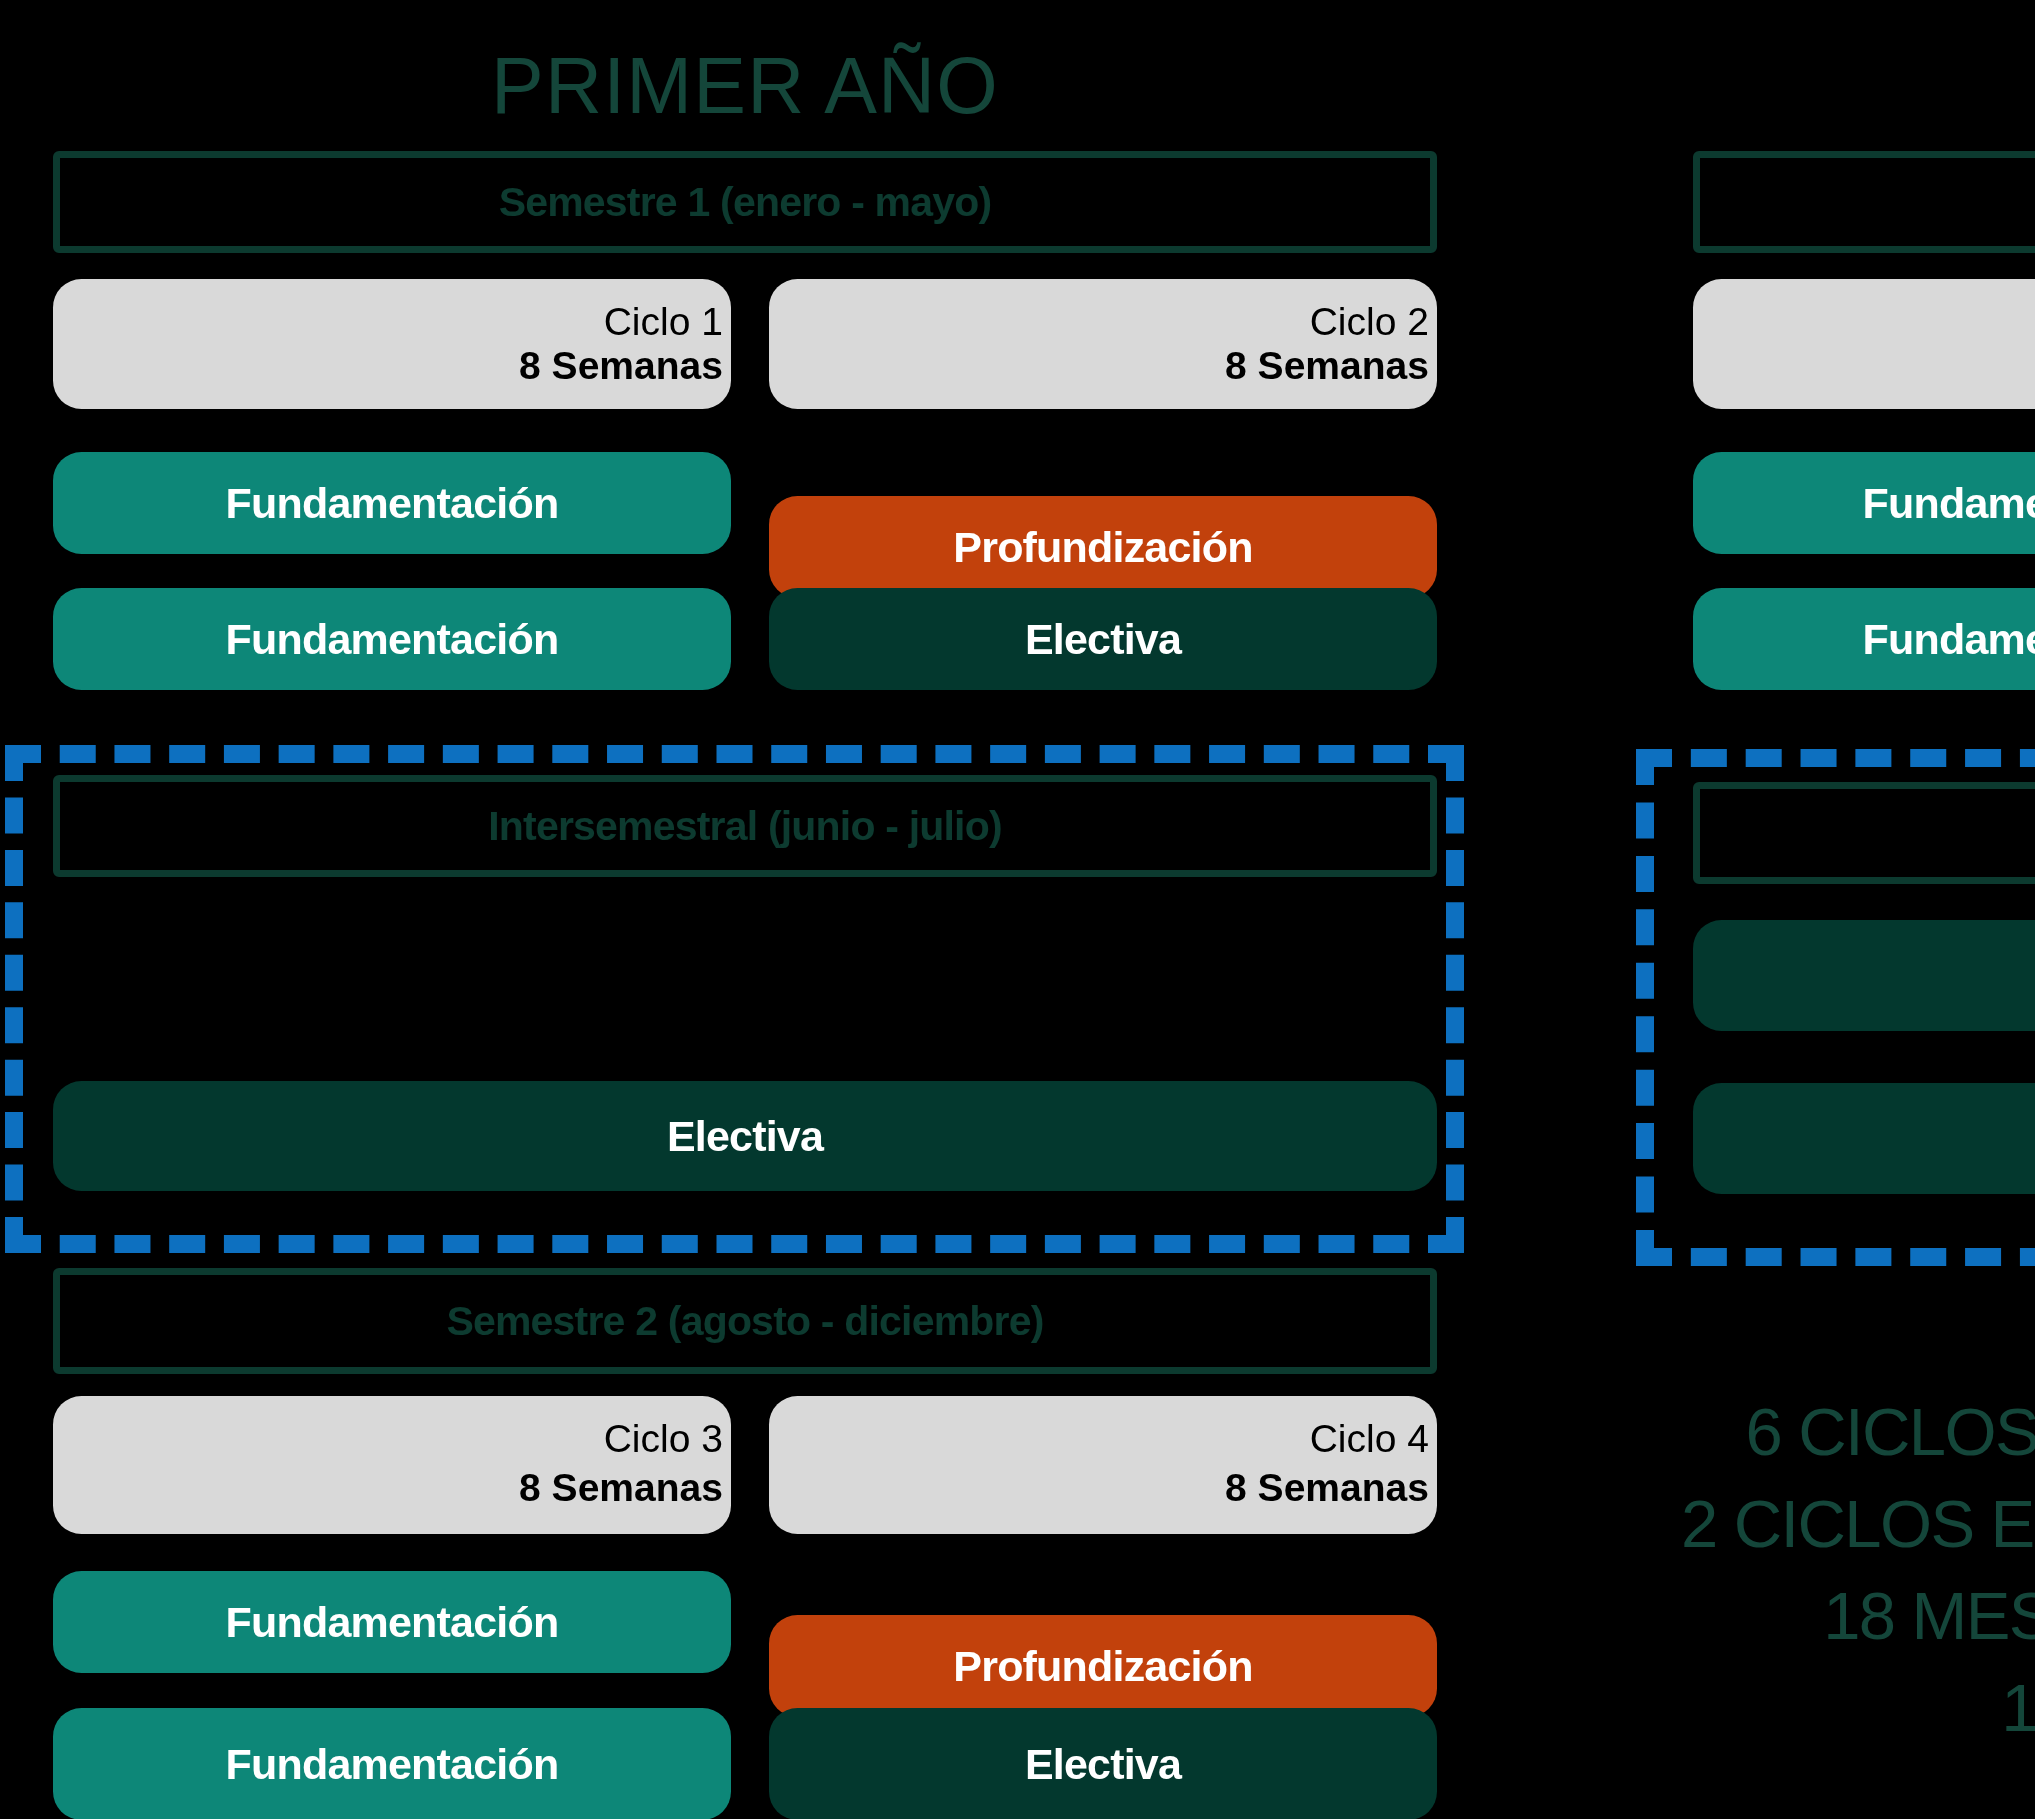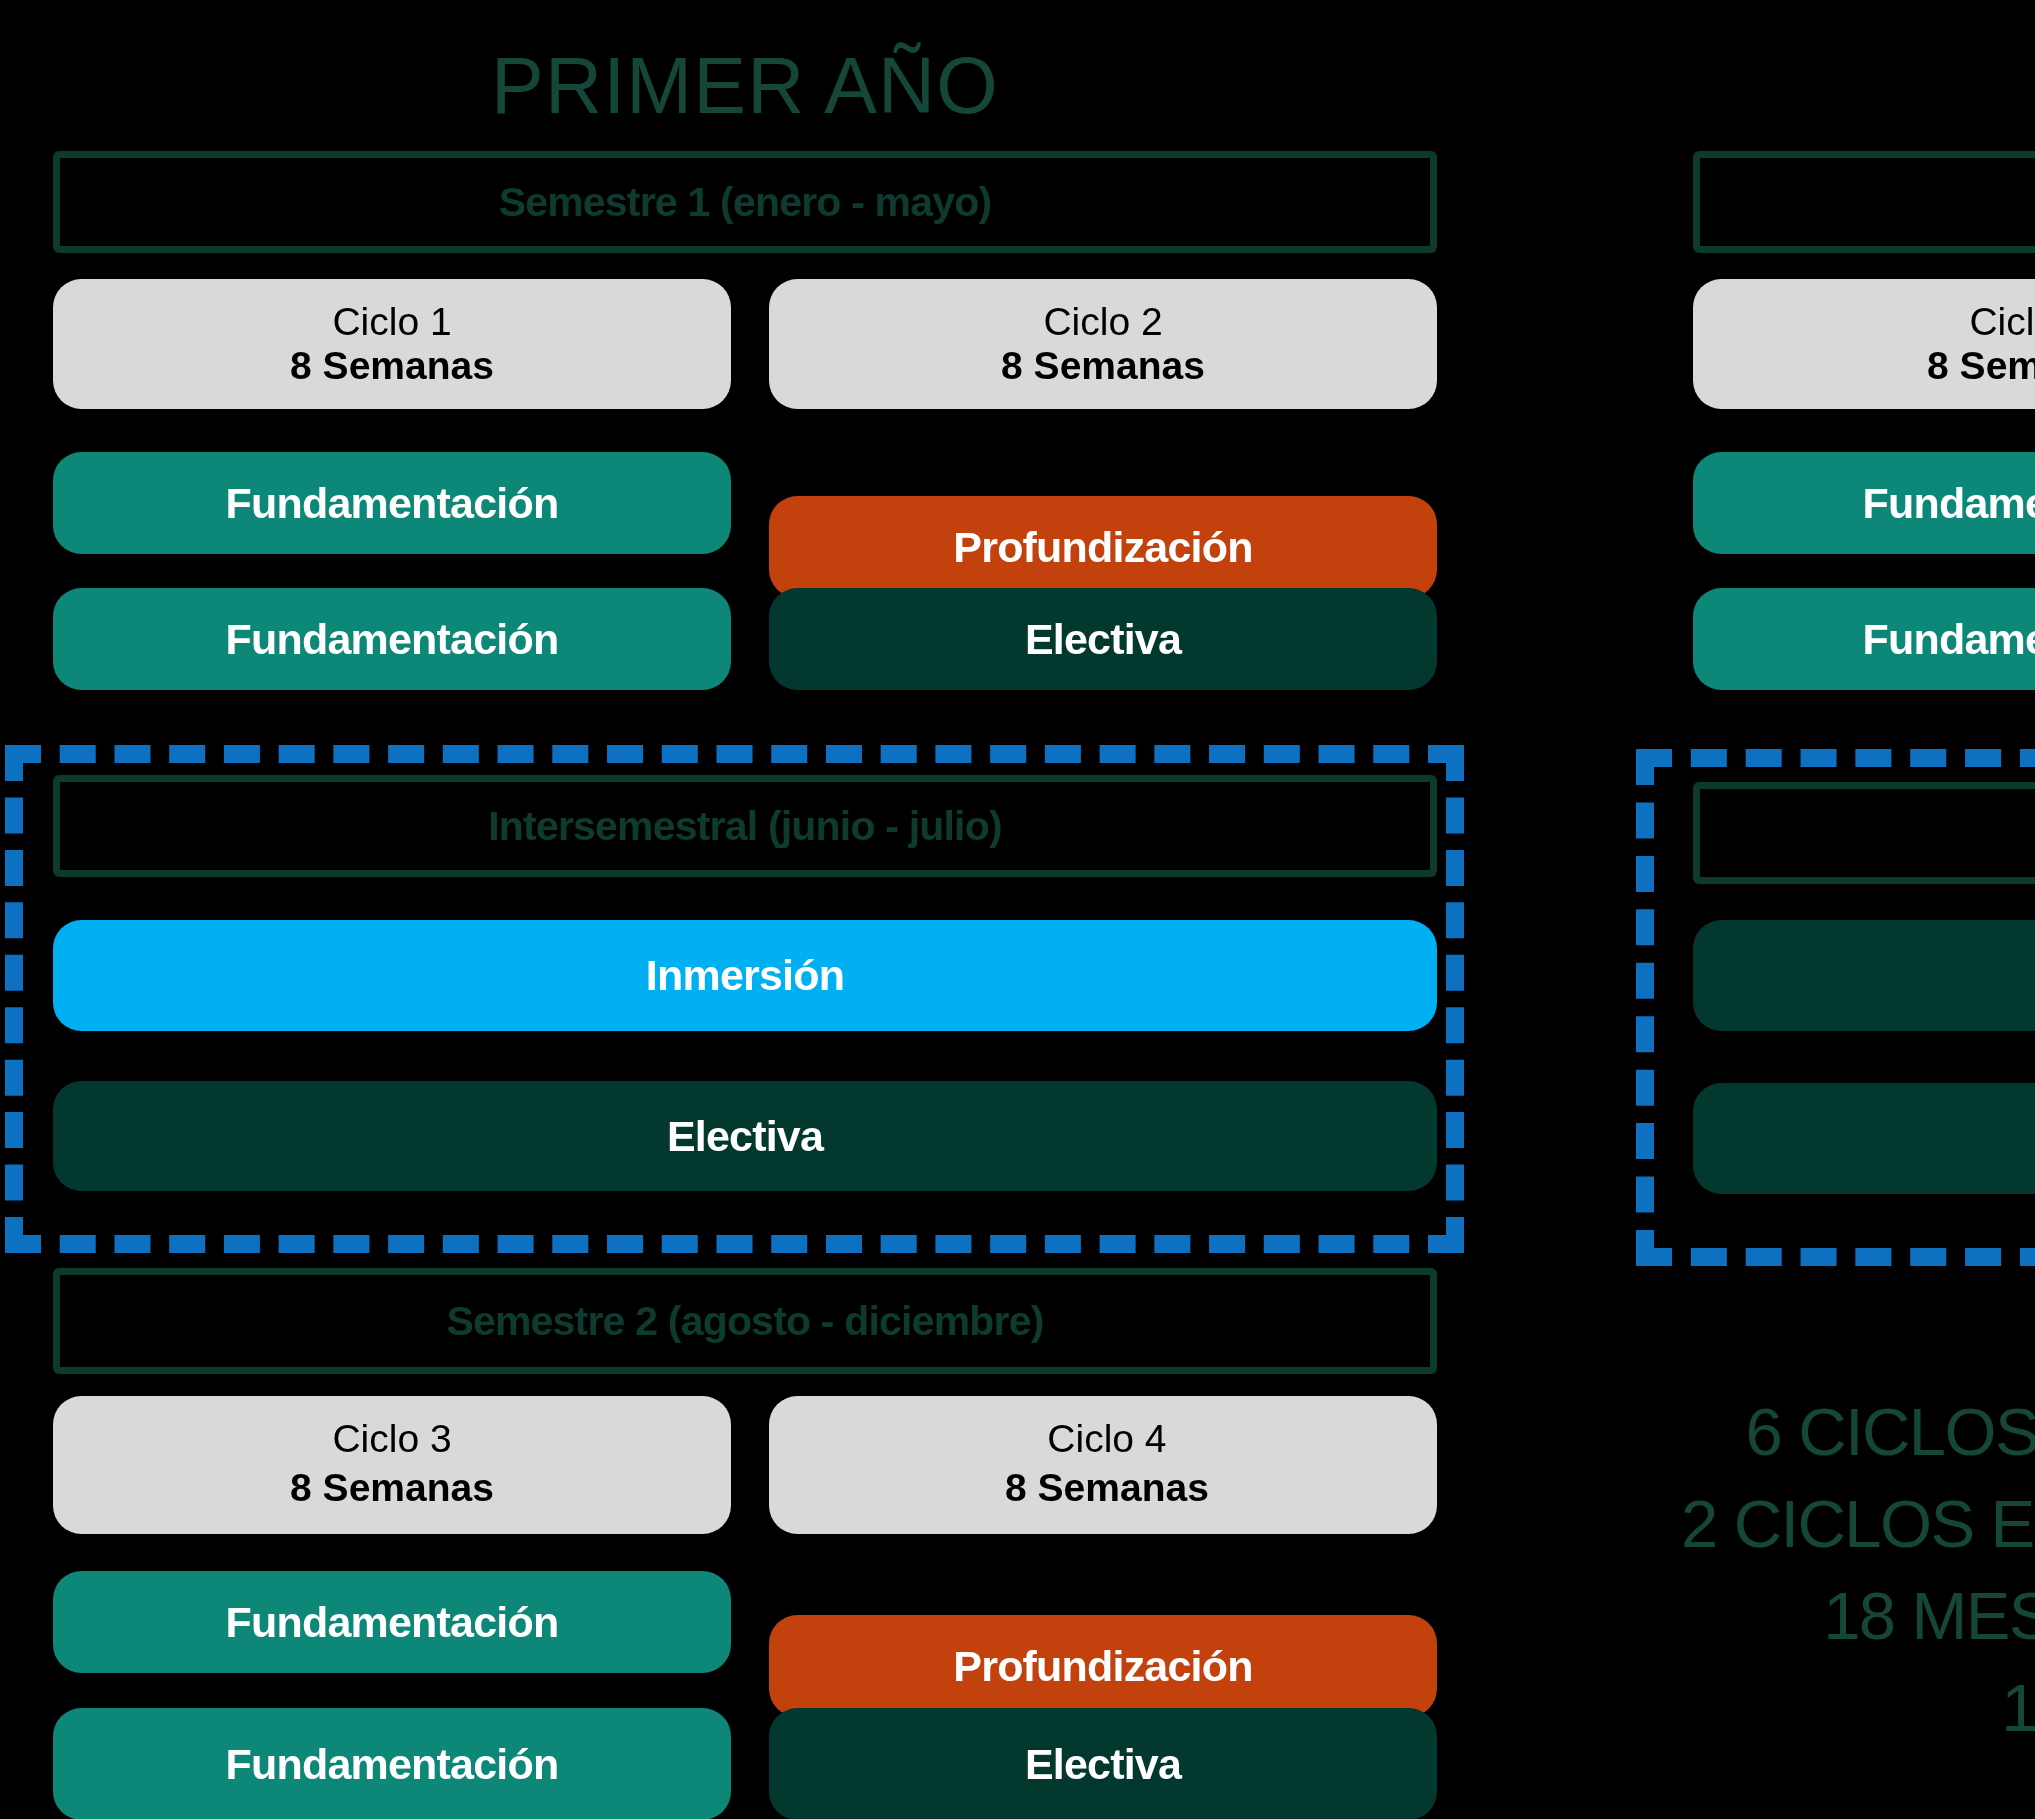--- a/index.html
+++ b/index.html
@@ -46,21 +46,21 @@
     white-space: nowrap;
   }
 
   .cycle-box {
     background: #d9d9d9;
     border-radius: 28.5px;
     color: #000000;
     display: flex;
     flex-direction: column;
     justify-content: space-between;
-    align-items: center;
+    align-items: flex-end;
     text-align: center;
     padding: 21px 8.1px 24.4px 8.1px;
     font-size: 39px;
   }
   .cycle-name { font-weight: 400; }
   .cycle-duration { font-weight: 700; }
 
   .pill {
     border-radius: 28.5px;
     color: #ffffff;
@@ -116,21 +116,20 @@
   <div class="abs pill lightgreen" style="left:769px; top:452px; width:668px; height:102px;">Profundización</div>
   <div class="abs pill teal" style="left:53px; top:588px; width:678px; height:102px;">Fundamentación</div>
   <div class="abs pill darkgreen" style="left:769px; top:588px; width:668px; height:102px;">Electiva</div>
 
   <div class="abs dashed-region" style="left:4.9px; top:745px; width:1459px; height:508px;"></div>
 
   <div class="abs outline-box" style="left:53px; top:775px; width:1384px; height:102px;">
     <span>Intersemestral (junio - julio)</span>
   </div>
 
-  <div class="abs pill blue" style="left:53px; top:920px; width:1384px; height:111px;">Inmersión</div>
   <div class="abs pill darkgreen" style="left:53px; top:1081px; width:1384px; height:110px;">Electiva</div>
 
   <div class="abs outline-box" style="left:53px; top:1268px; width:1384px; height:106px;">
     <span>Semestre 2 (agosto - diciembre)</span>
   </div>
 
   <div class="abs cycle-box" style="left:53px; top:1396px; width:678px; height:138px;">
     <span class="cycle-name">Ciclo 3</span>
     <span class="cycle-duration">8 Semanas</span>
   </div>

